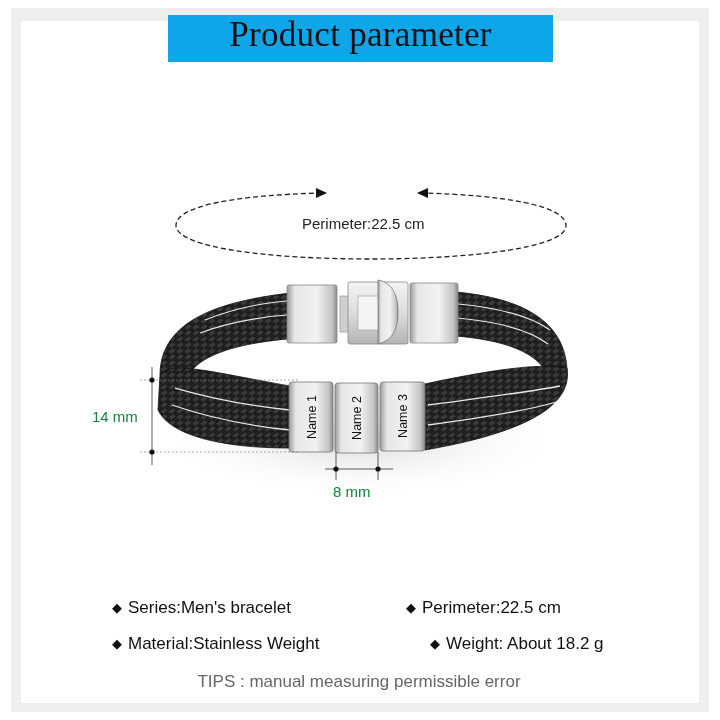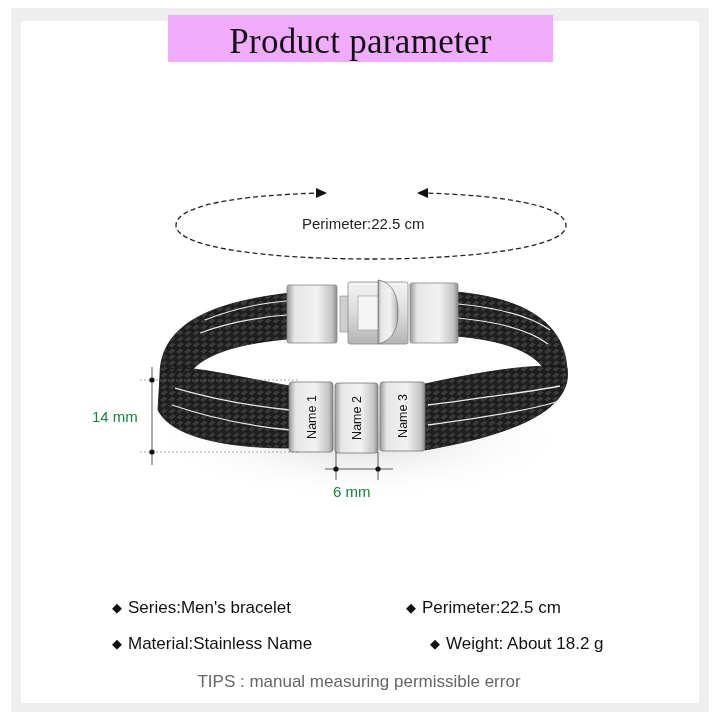--- a/index.html
+++ b/index.html
@@ -1,20 +1,20 @@
 <!DOCTYPE html>
 <html><head>
 <meta charset="utf-8">
 <style>
   html, body { margin:0; padding:0; background:#ffffff; }
   body { width:720px; height:720px; position:relative; overflow:hidden; font-family:"Liberation Sans", sans-serif; }
   .frame { position:absolute; left:11px; top:8px; width:698px; height:704px; background:#eeeeee; }
   .inner { position:absolute; left:21px; top:21px; width:678px; height:682px; background:#ffffff; }
-  .title-box { position:absolute; left:168px; top:15px; width:385px; height:47px; background:#f0abfc;
-    display:flex; align-items:flex-end; justify-content:center; }
+  .title-box { position:absolute; left:168px; top:15px; width:385px; height:47px; background:#0ea5e9;
+    display:flex; align-items:flex-start; justify-content:center; }
   .title { font-family:"Liberation Serif", serif; font-size:35px; color:#111; letter-spacing:0.3px; }
   .perim-label { position:absolute; left:302px; top:215px; font-size:15px; color:#222; }
   .dim-label { position:absolute; font-size:15px; color:#15803d; }
   .spec { position:absolute; font-size:17px; color:#111; }
   .spec .bullet { font-size:13px; margin-right:6px; position:relative; top:-1px; }
   .tips { position:absolute; left:0; width:718px; top:672px; text-align:center; font-size:17px; color:#666; }
   svg.art { position:absolute; left:0; top:0; }
   .bead-text { font-size:12.5px; fill:#111; font-family:"Liberation Sans", sans-serif; }
 </style>
 </head>
@@ -112,28 +112,28 @@
     <line x1="336" y1="452" x2="336" y2="480" stroke="#333" stroke-width="0.8"></line>
     <line x1="378" y1="452" x2="378" y2="480" stroke="#333" stroke-width="0.8"></line>
     <line x1="325" y1="469" x2="393" y2="469" stroke="#333" stroke-width="0.8"></line>
     <circle cx="336" cy="469" r="2.6" fill="#111"></circle>
     <circle cx="378" cy="469" r="2.6" fill="#111"></circle>
   </g>
 </svg>
 
 <span class="perim-label">Perimeter:22.5 cm</span>
 <span class="dim-label" style="left:92px; top:408px;">14 mm</span>
-<span class="dim-label" style="left:333px; top:483px;">6 mm</span>
+<span class="dim-label" style="left:333px; top:483px;">8 mm</span>
 
 <div class="spec" style="left:112px; top:598px;">
   <span class="bullet">◆</span><span>Series:Men's bracelet</span>
 </div>
 <div class="spec" style="left:406px; top:598px;">
   <span class="bullet">◆</span><span>Perimeter:22.5 cm</span>
 </div>
 <div class="spec" style="left:112px; top:634px;">
-  <span class="bullet">◆</span><span>Material:Stainless Name</span>
+  <span class="bullet">◆</span><span>Material:Stainless Weight</span>
 </div>
 <div class="spec" style="left:430px; top:634px;text-align:right;">
   <span class="bullet">◆</span><span>Weight: About 18.2 g</span>
 </div>
 
 <div class="tips">TIPS : manual measuring permissible error</div>
 
 </body></html>

